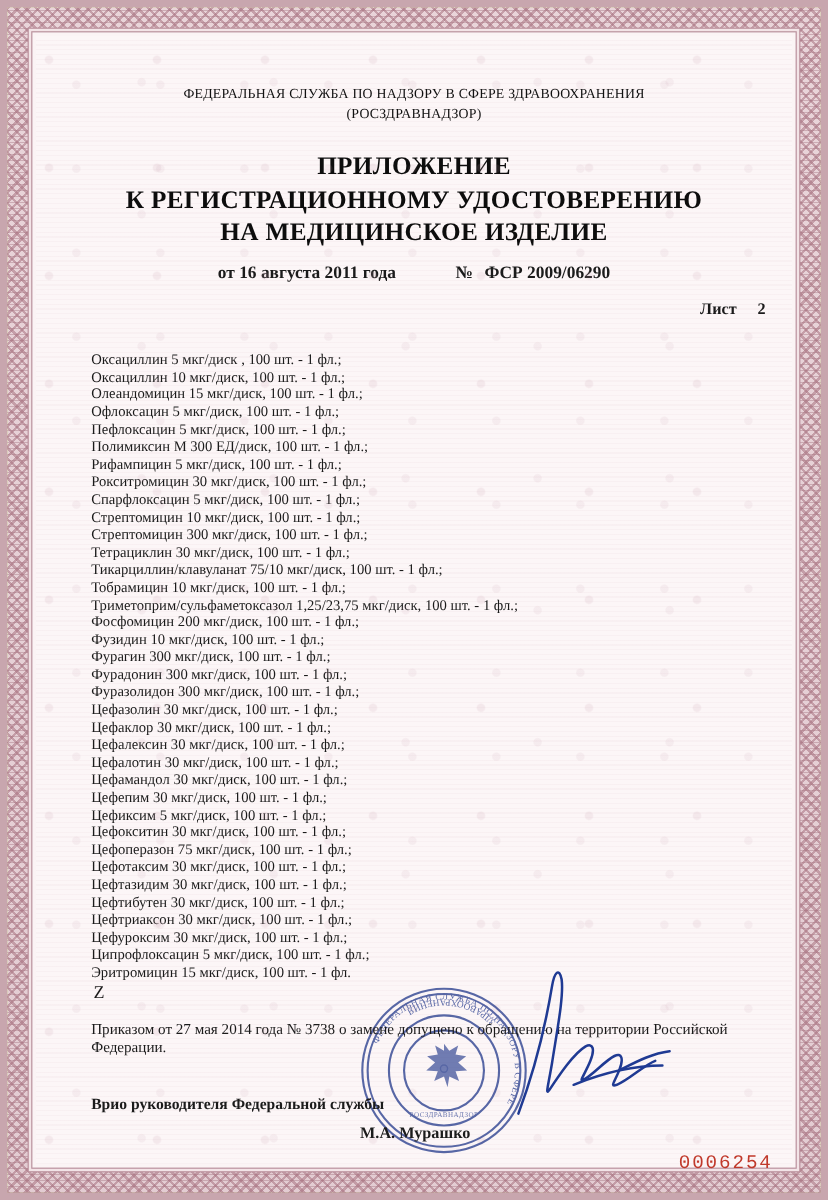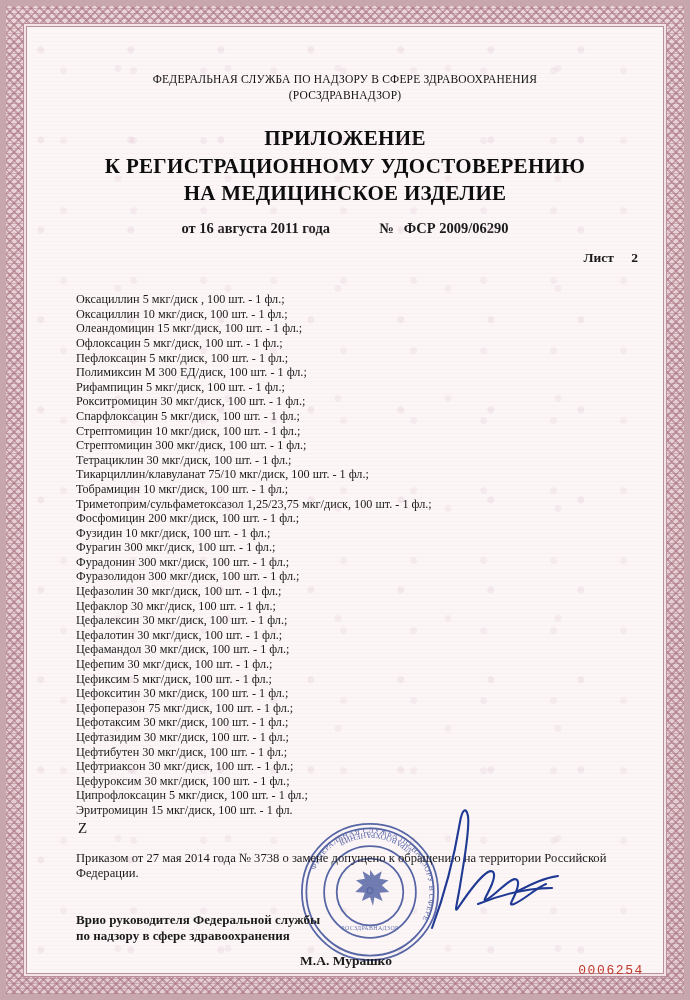--- a/index.html
+++ b/index.html
@@ -178,21 +178,21 @@
     z-index: 4;
     pointer-events: none;
   }
 
   .serial {
     position: absolute;
     right: 46px;
     bottom: 22px;
     color: #c0392b;
     font-family: "Liberation Mono", monospace;
-    font-size: 13px;
+    font-size: 16px;
     letter-spacing: 1.6px;
     z-index: 5;
   }
 </style>
 </head>
 <body>
 
 <div id="page">
 
   <div class="border-outer"></div>
@@ -259,21 +259,20 @@
       <div class="list-item">Цефуроксим 30 мкг/диск, 100 шт. - 1 фл.;</div>
       <div class="list-item">Ципрофлоксацин 5 мкг/диск, 100 шт. - 1 фл.;</div>
       <div class="list-item">Эритромицин 15 мкг/диск, 100 шт. - 1 фл.</div>
       <div class="strike-mark">Z</div>
     </div>
 
     <div class="note">Приказом от 27 мая 2014 года № 3738 о замене допущено к обращению на территории Российской Федерации.</div>
 
     <div class="signblock">
       <div class="role">Врио руководителя Федеральной службы</div>
-      <div class="role">по надзору в сфере здравоохранения</div>
       <div class="signer">М.А. Мурашко</div>
     </div>
   </div>
 
   <svg class="stamp" viewBox="0 0 200 200">
     <defs>
       <path id="arcOuter" d="M 100,100 m -80,0 a 80,80 0 1,1 160,0 a 80,80 0 1,1 -160,0"></path>
       <path id="arcOuter2" d="M 100,100 m 80,0 a 80,80 0 1,0 -160,0 a 80,80 0 1,0 160,0"></path>
     </defs>
     <g fill="none" stroke="#2a3f8f" stroke-width="2.4">

